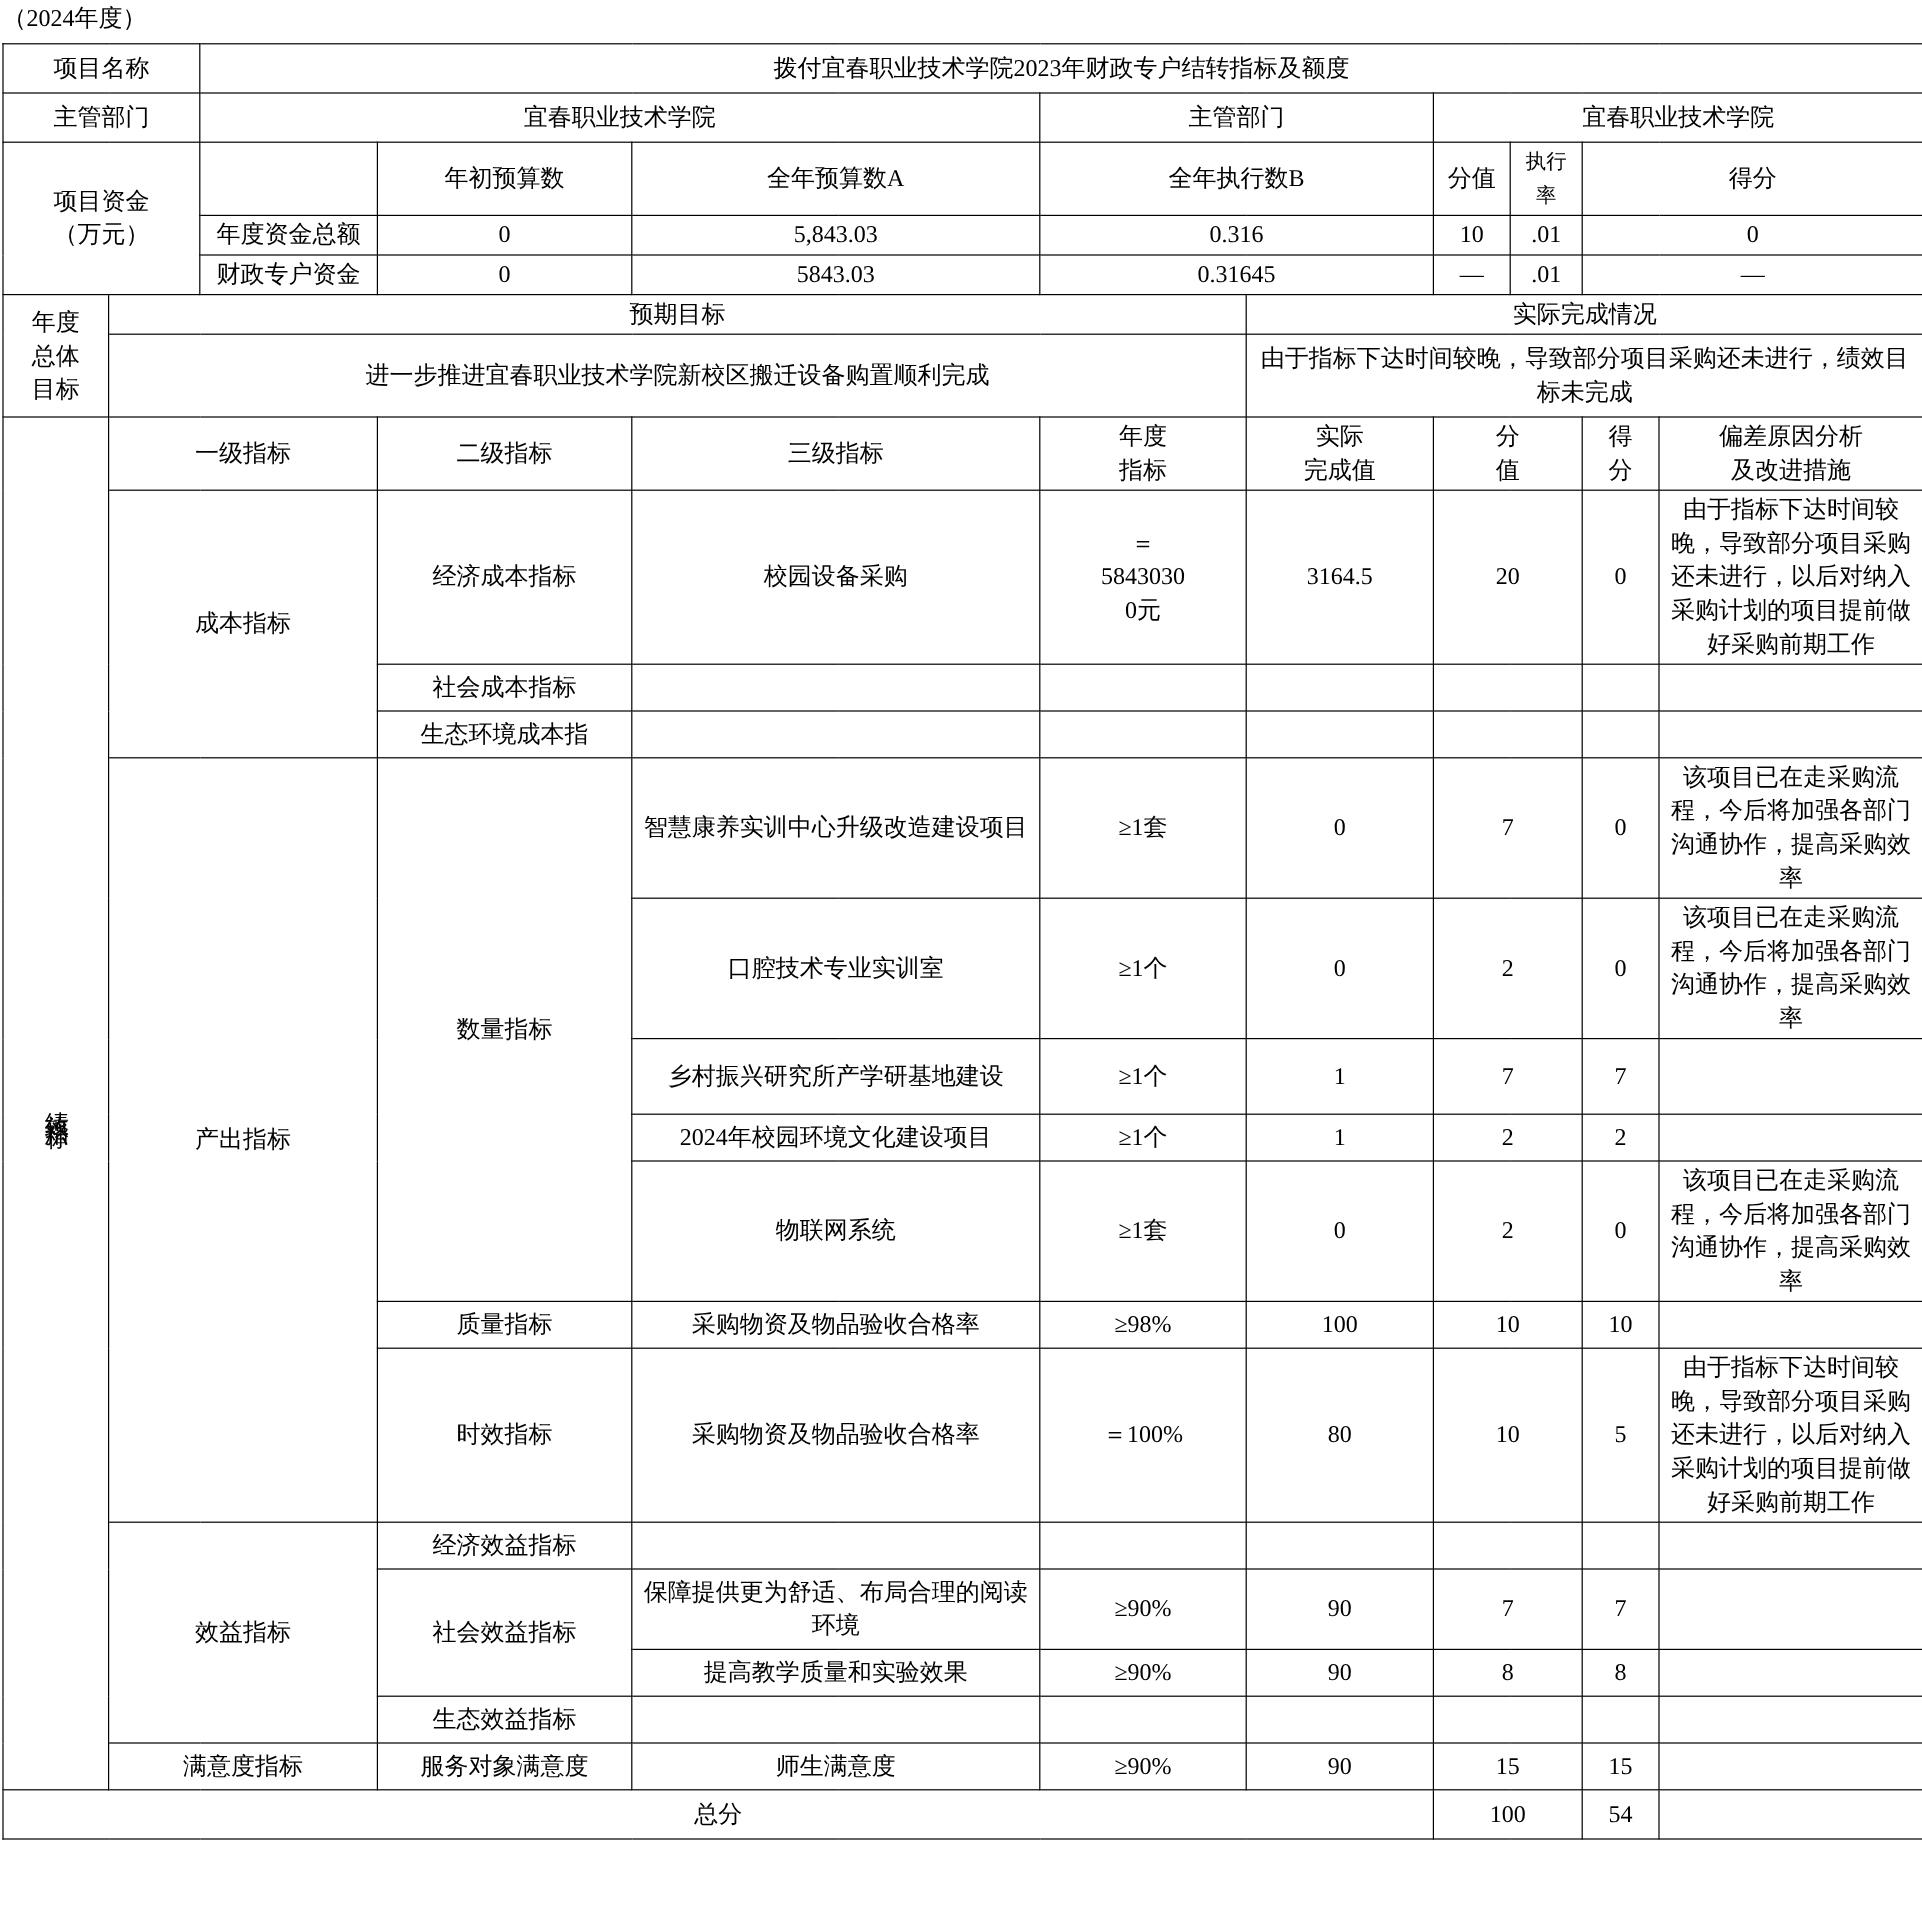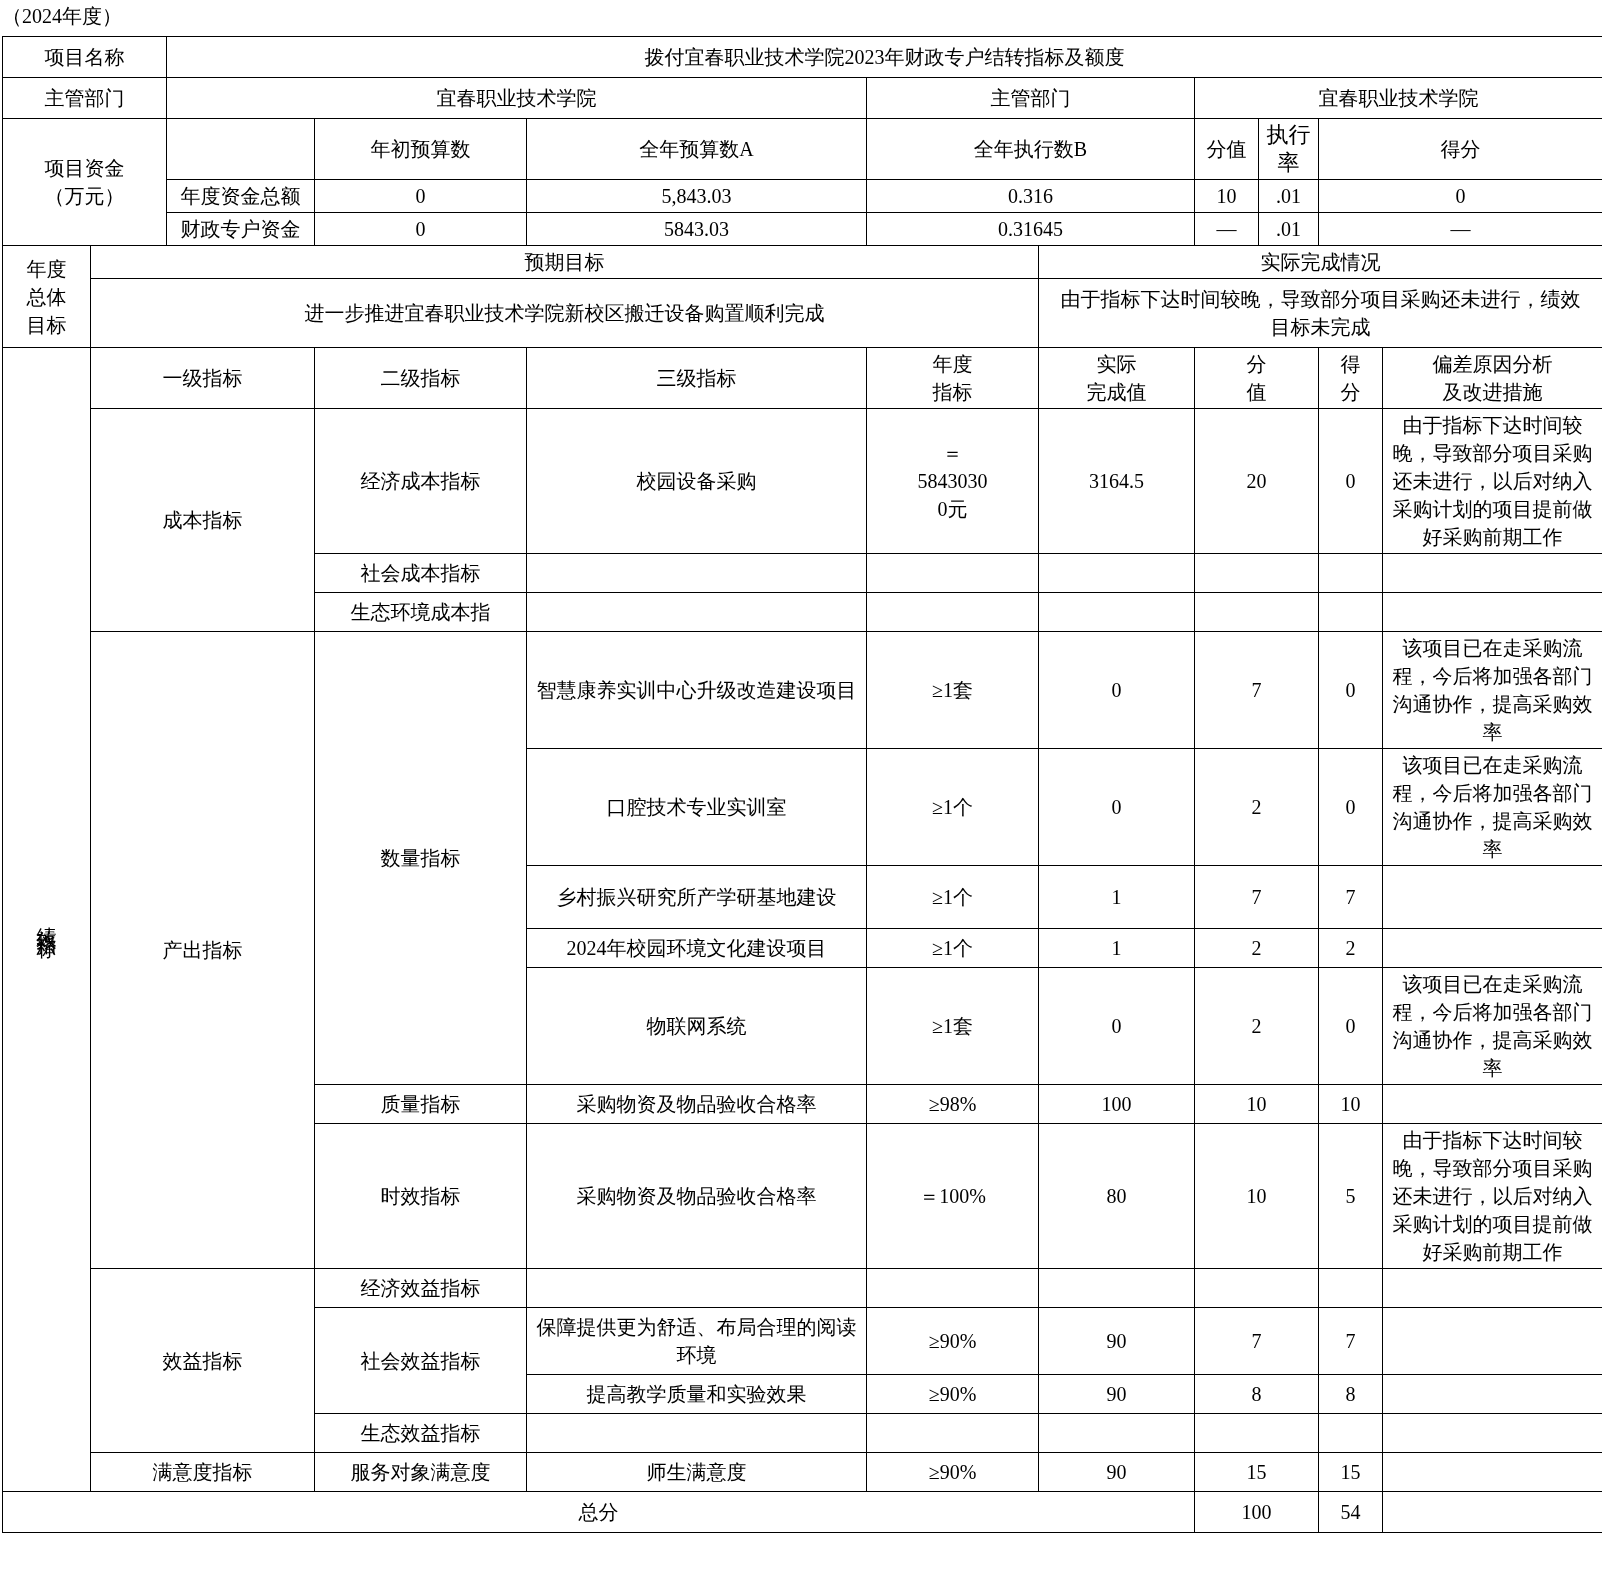--- a/index.html
+++ b/index.html
@@ -53,21 +53,21 @@
   }
   td.left { text-align: left; padding-left: 6px; }
   td.tall { height: 36px; }
   .vtext {
     writing-mode: vertical-rl;
     text-orientation: upright;
     letter-spacing: 4px;
     display: inline-block;
     line-height: 1.15;
   }
-  .small { font-size: 22px; font-family: Liberation Serif, serif; }
+  .small { font-size: 17px; font-family: Liberation Serif, serif; }
   .empty-cell { height: 34px; }
 </style>
 </head>
 <body>
 
 <div class="page">
 
   <div class="doc-subtitle">（2024年度）</div>
 
   <table class="main">
@@ -140,21 +140,21 @@
       <td rowspan="2">
         <div>年度</div>
         <div>总体</div>
         <div>目标</div>
       </td>
       <td colspan="6">预期目标</td>
       <td colspan="5">实际完成情况</td>
     </tr>
     <tr>
       <td colspan="6" style="height:64px">进一步推进宜春职业技术学院新校区搬迁设备购置顺利完成</td>
-      <td colspan="5" style="height:64px;padding:2px 20px">由于指标下达时间较晚，导致部分项目采购还未进行，绩效目标未完成</td>
+      <td colspan="5" style="height:64px;padding:2px 10px">由于指标下达时间较晚，导致部分项目采购还未进行，绩效目标未完成</td>
     </tr>
 
     <tr>
       <td rowspan="16">
         <span class="vtext">绩效指标</span>
       </td>
       <td colspan="2" style="height:56px">一级指标</td>
       <td>二级指标</td>
       <td colspan="2">三级指标</td>
       <td>

